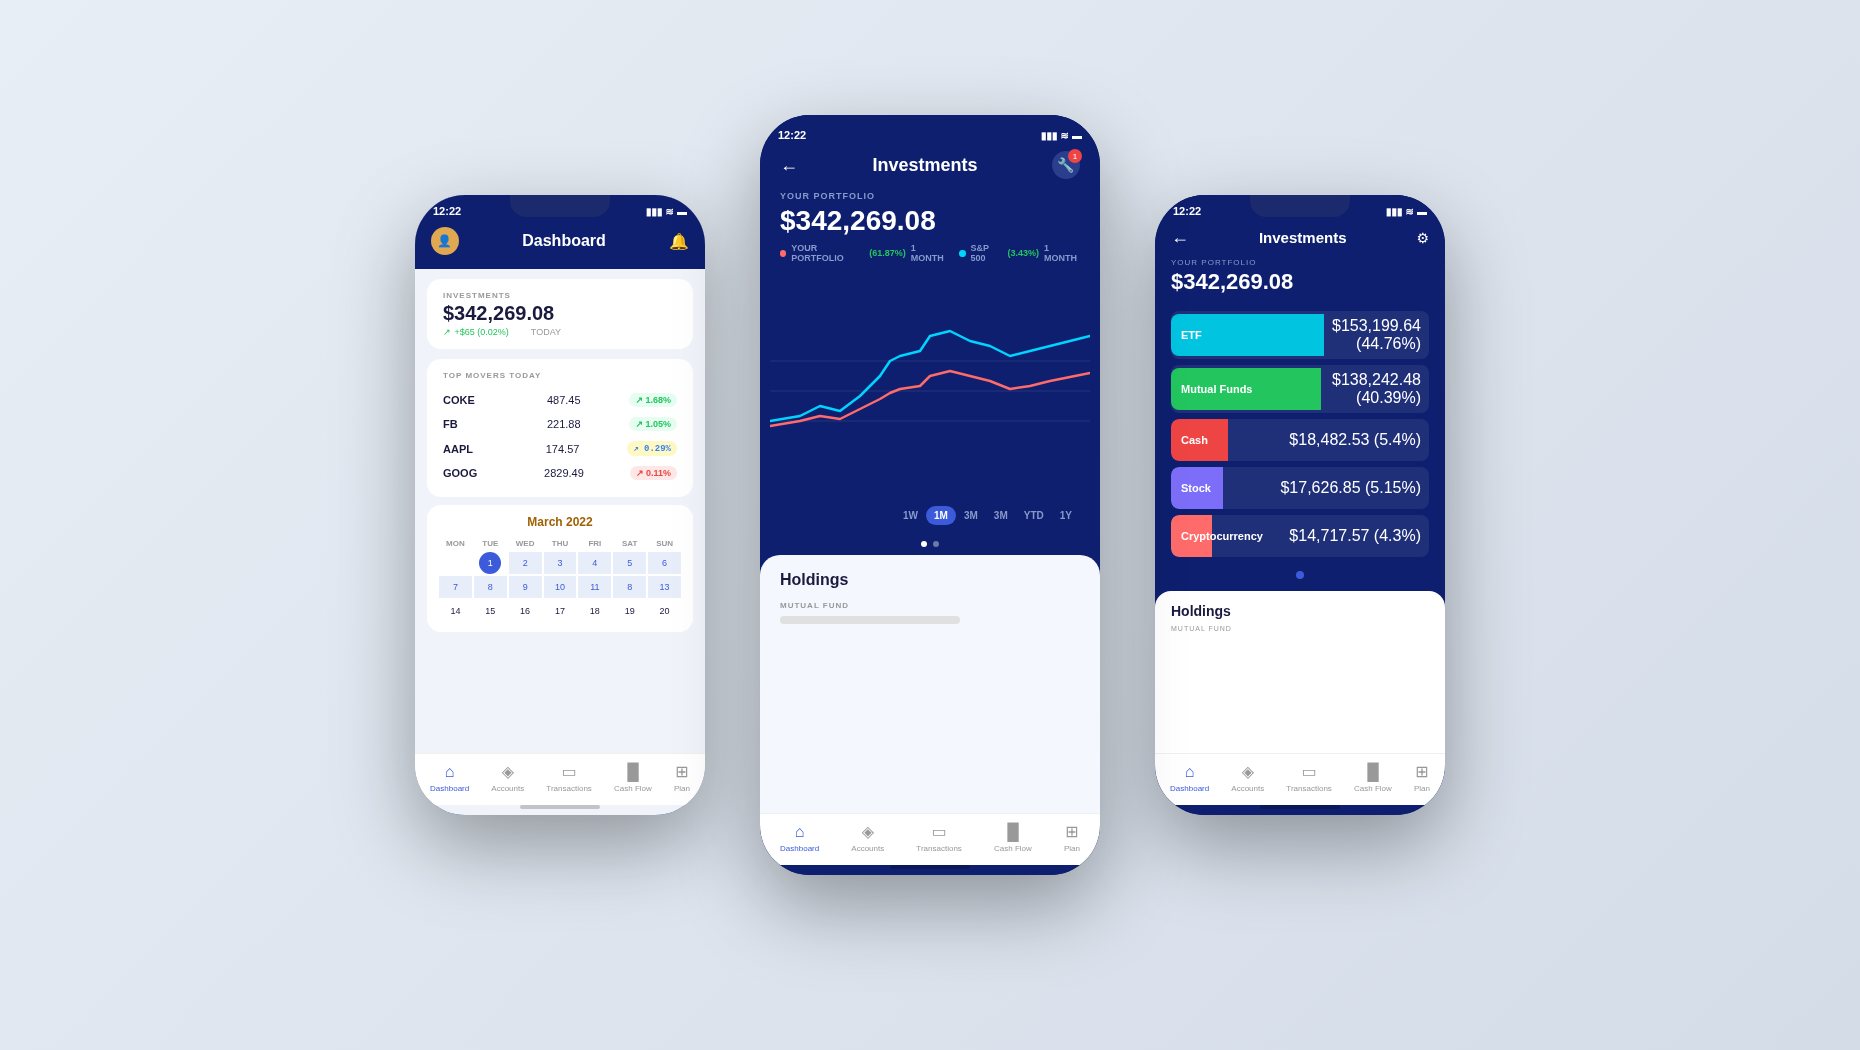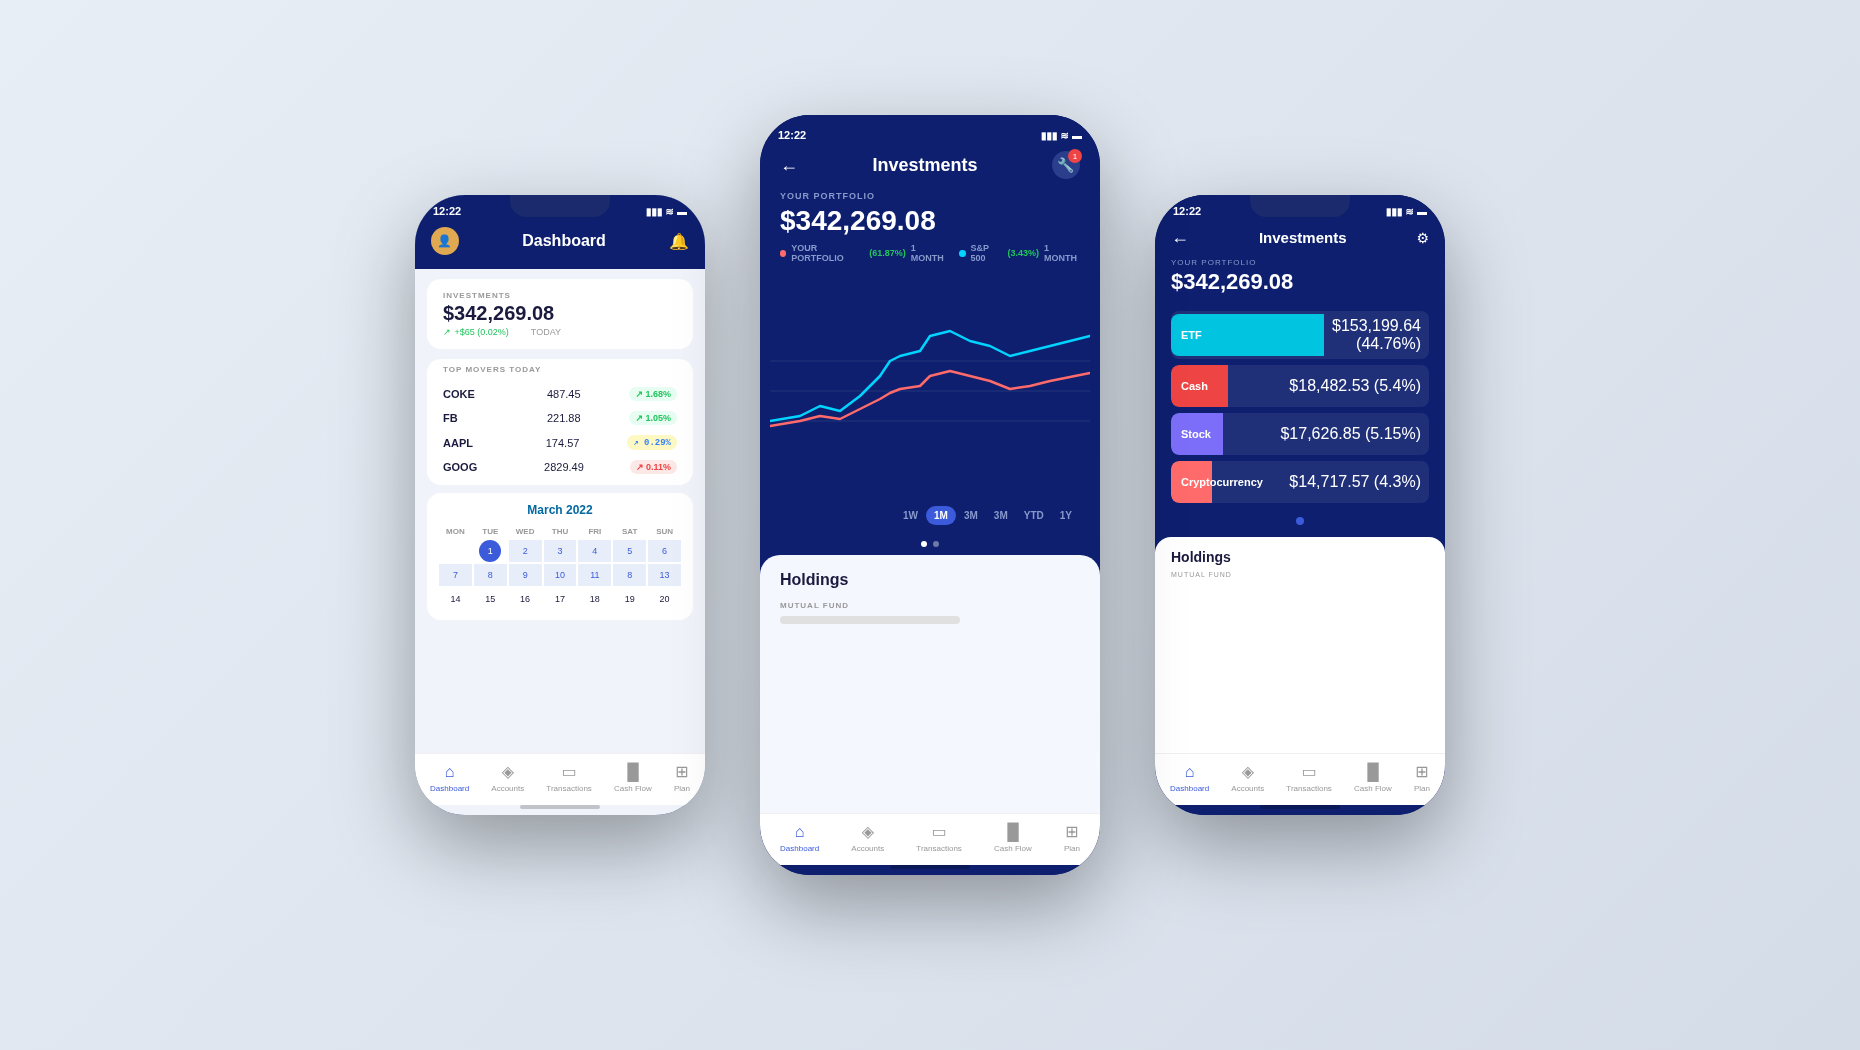--- a/index.html
+++ b/index.html
@@ -157,21 +157,21 @@
       gap: 4px;
       font-size: 9px;
       color: #22c55e;
     }
     .investments-change .date { color: #999; margin-left: 18px; }
 
     .movers-section {
       background: white;
       margin: 0 12px;
       border-radius: 14px;
-      padding: 6px 16px;
+      padding: 12px 16px;
     }
 
     .movers-title {
       font-size: 8px;
       color: #999;
       letter-spacing: 1px;
       text-transform: uppercase;
       font-weight: 600;
       margin-bottom: 8px;
     }
@@ -211,21 +211,21 @@
       background: white;
       margin: 8px 12px;
       border-radius: 14px;
       padding: 10px 12px;
     }
 
     .calendar-month {
       text-align: center;
       font-size: 12px;
       font-weight: 600;
-      color: #0369a1;
+      color: #a16207;
       margin-bottom: 8px;
     }
 
     .calendar-grid {
       display: grid;
       grid-template-columns: repeat(7, 1fr);
       gap: 2px;
     }
 
     .cal-header {
@@ -827,20 +827,26 @@
 
         <div class="holdings-bars">
 
           <div class="holding-row">
             <div class="holding-color-bar" style="background:#00c4e0; width:65%;">ETF</div>
             <div class="holding-info">
               <div class="holding-amount">$153,199.64 (44.76%)</div>
             </div>
           </div>
 
+          <div class="holding-row">
+            <div class="holding-color-bar" style="background:#22c55e; width:58%;">Mutual Funds</div>
+            <div class="holding-info">
+              <div class="holding-amount">$138,242.48 (40.39%)</div>
+            </div>
+          </div>
 
           <div class="holding-row">
             <div class="holding-color-bar" style="background:#ef4444; width:22%;">Cash</div>
             <div class="holding-info">
               <div class="holding-amount">$18,482.53 (5.4%)</div>
             </div>
           </div>
 
           <div class="holding-row">
             <div class="holding-color-bar" style="background:#7c6ef8; width:20%;">Stock</div>

